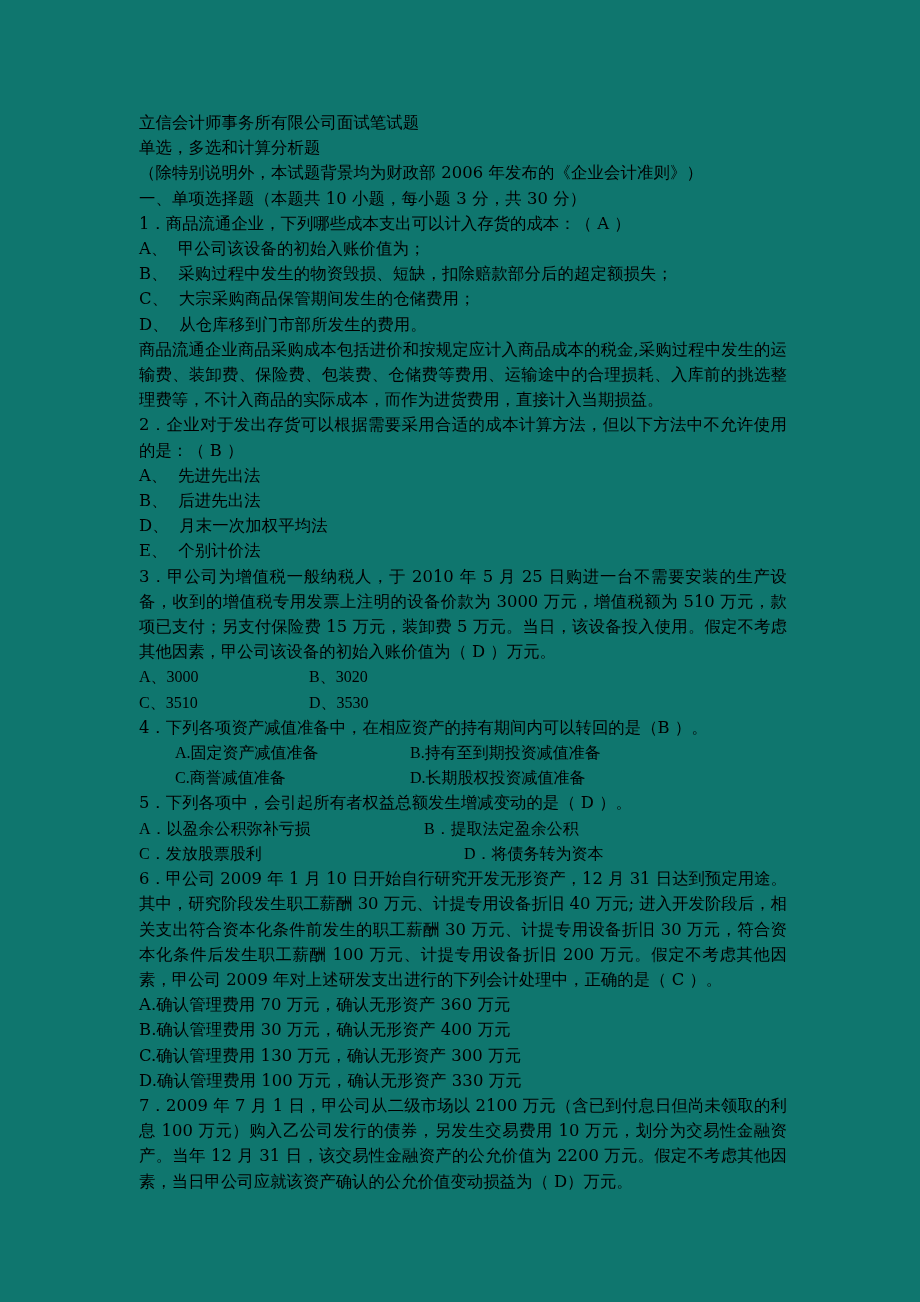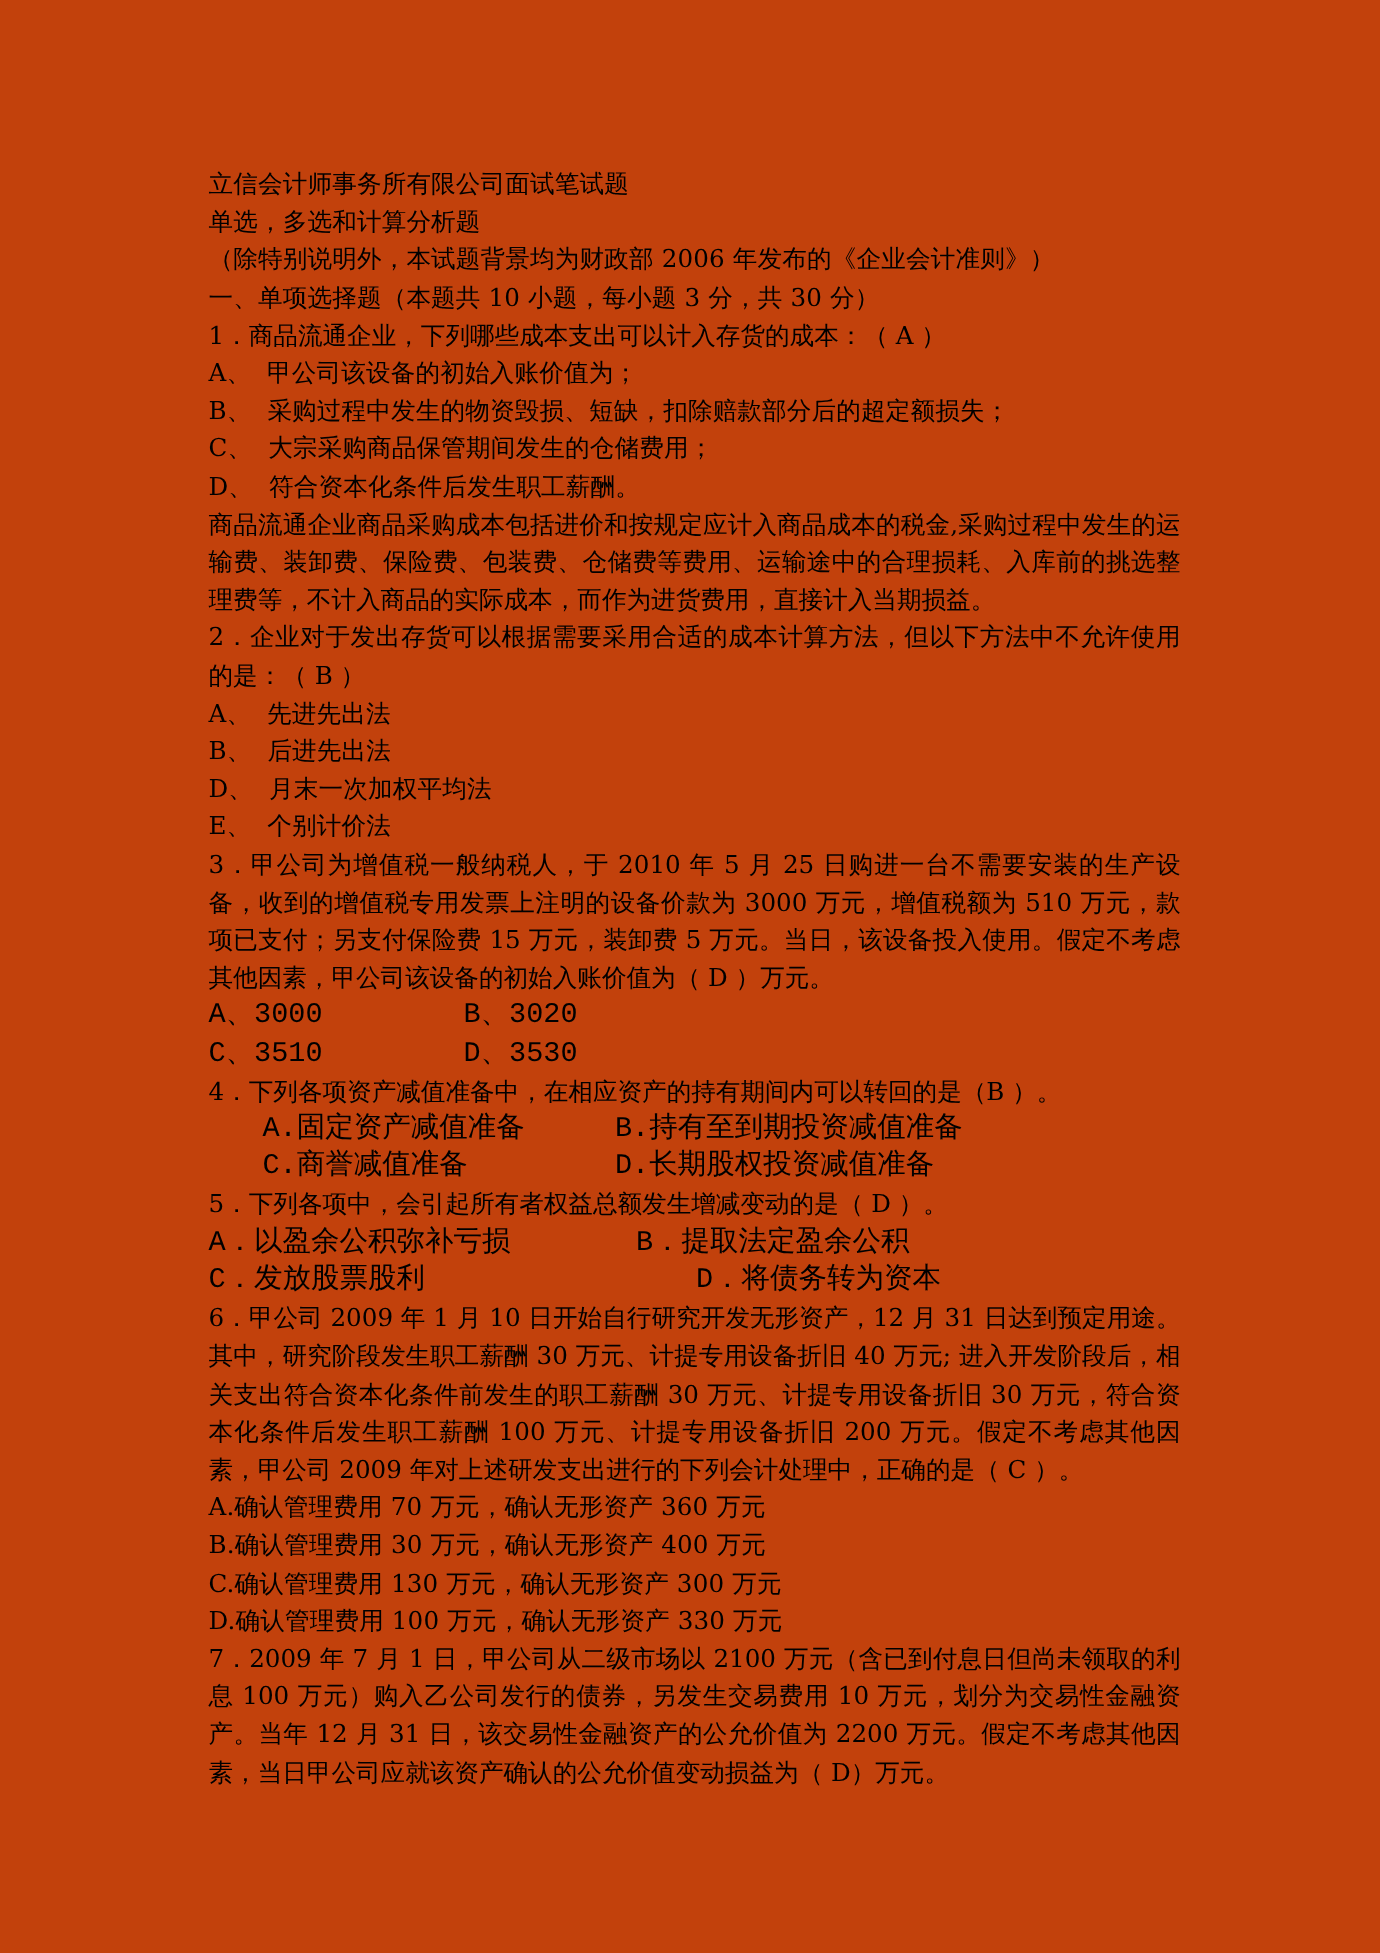--- a/index.html
+++ b/index.html
@@ -5,21 +5,21 @@
 <style>
   html, body {
     margin: 0;
     padding: 0;
     background: #ffffff;
   }
   .page {
     position: relative;
     width: 920px;
     height: 1302px;
-    background: #c2410c;
+    background: #0f766e;
     overflow: hidden;
     box-sizing: border-box;
   }
   .doc-body {
     position: absolute;
     left: 139px;
     top: 110px;
     width: 648px;
   }
   .line {
@@ -40,22 +40,22 @@
     font-size: 16.4px;
     line-height: 25.2px;
     color: #000000;
     text-align: justify;
     text-justify: inter-ideograph;
     word-break: break-all;
     margin: 0;
   }
   .opt-row {
     display: flex;
-    font-family: Liberation Mono, monospace;
-    font-size: 19px;
+    font-family: Liberation Serif, serif;
+    font-size: 16px;
     line-height: 25.2px;
     color: #000000;
   }
   .opt-col-a { width: 170px; flex: 0 0 170px; }
   .opt-col-q4 { width: 235px; flex: 0 0 235px; margin-left: 36px; }
   .opt-col-q5 { width: 285px; flex: 0 0 285px; }
   .opt-col-q5b { padding-left: 40px; }
   .opt-rest { flex: 1 1 auto; }
 </style>
 </head>
@@ -66,21 +66,21 @@
 
     <p class="line">立信会计师事务所有限公司面试笔试题</p>
     <p class="line">单选，多选和计算分析题</p>
     <p class="line">（除特别说明外，本试题背景均为财政部 2006 年发布的《企业会计准则》）</p>
     <p class="line">一、单项选择题（本题共 10 小题，每小题 3 分，共 30 分）</p>
 
     <p class="para">1．商品流通企业，下列哪些成本支出可以计入存货的成本：（   A  ）</p>
     <p class="line">A、  甲公司该设备的初始入账价值为；</p>
     <p class="line">B、  采购过程中发生的物资毁损、短缺，扣除赔款部分后的超定额损失；</p>
     <p class="line">C、  大宗采购商品保管期间发生的仓储费用；</p>
-    <p class="line">D、  符合资本化条件后发生职工薪酬。</p>
+    <p class="line">D、  从仓库移到门市部所发生的费用。</p>
     <p class="para">商品流通企业商品采购成本包括进价和按规定应计入商品成本的税金,采购过程中发生的运输费、装卸费、保险费、包装费、仓储费等费用、运输途中的合理损耗、入库前的挑选整理费等，不计入商品的实际成本，而作为进货费用，直接计入当期损益。</p>
 
     <p class="para">2．企业对于发出存货可以根据需要采用合适的成本计算方法，但以下方法中不允许使用的是：（    B    ）</p>
     <p class="line">A、  先进先出法</p>
     <p class="line">B、  后进先出法</p>
     <p class="line">D、  月末一次加权平均法</p>
     <p class="line">E、  个别计价法</p>
 
     <p class="para">3．甲公司为增值税一般纳税人，于 2010 年 5 月 25 日购进一台不需要安装的生产设备，收到的增值税专用发票上注明的设备价款为 3000 万元，增值税额为 510 万元，款项已支付；另支付保险费 15 万元，装卸费 5 万元。当日，该设备投入使用。假定不考虑其他因素，甲公司该设备的初始入账价值为（   D    ）万元。</p>
     <div class="opt-row">

